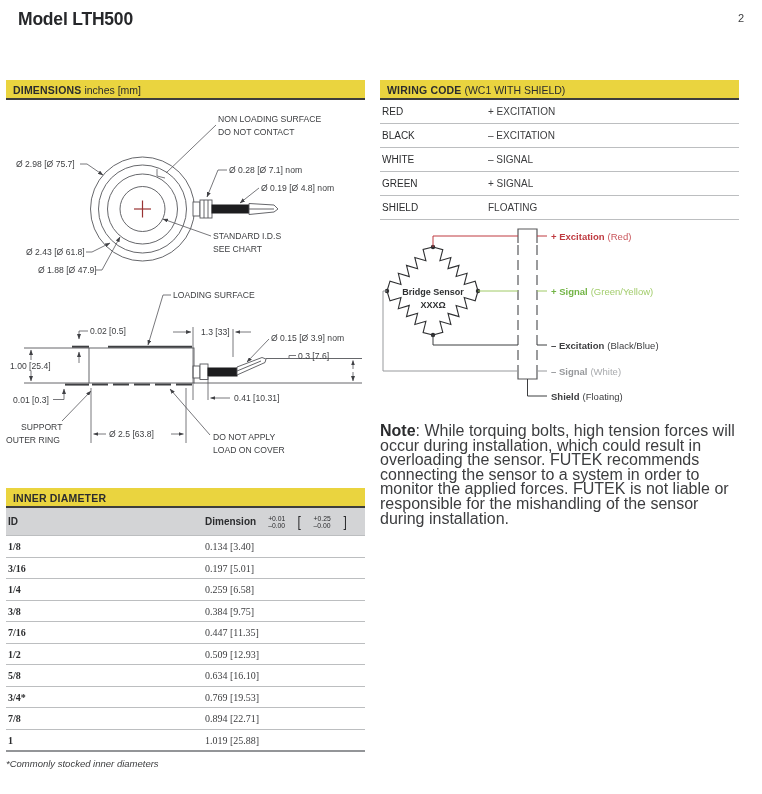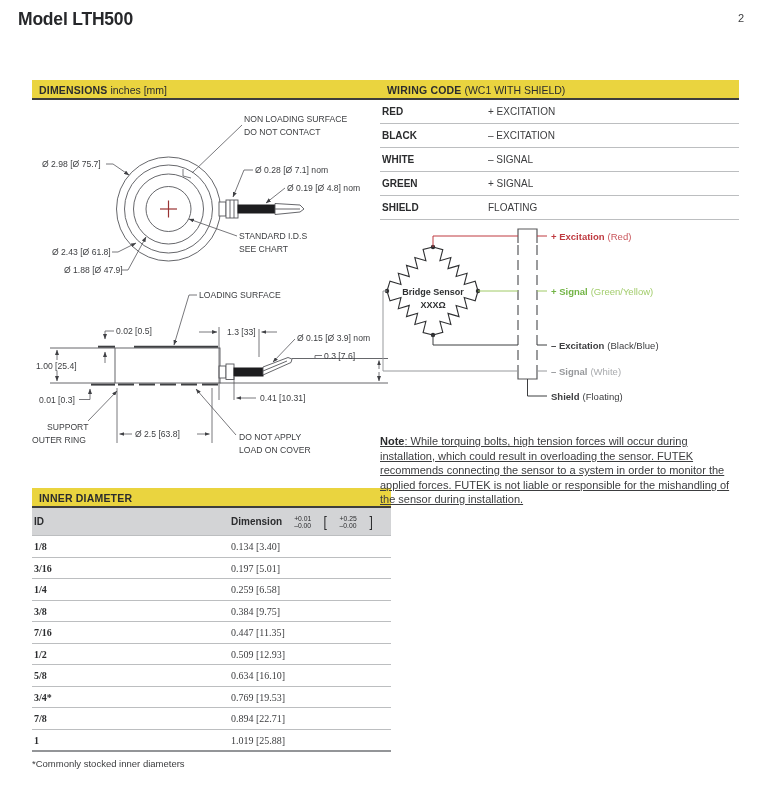--- a/index.html
+++ b/index.html
@@ -1,40 +1,40 @@
 <!DOCTYPE html>
 <html><head>
 <meta charset="utf-8">
 <style>
   html,body{margin:0;padding:0;background:#fff;}
   body{width:762px;height:794px;position:relative;font-family:"Liberation Sans",sans-serif;color:#3c3d3f;overflow:hidden;}
   .page-title{position:absolute;left:18px;top:9px;font-size:17.5px;font-weight:bold;color:#26272a;letter-spacing:-0.2px;}
   .page-num{position:absolute;right:18px;top:12px;font-size:11px;color:#3c3d3f;}
   .col{position:absolute;top:80px;width:359px;}
-  .col-left{left:32px;}
+  .col-left{left:6px;}
   .col-right{left:380px;}
   .bar{height:20px;line-height:20px;background:#ead43f;border-bottom:2px solid #3e3e3c;font-size:10.5px;color:#2b2c2e;padding-left:7px;box-sizing:border-box;}
   .bar b{font-weight:bold;letter-spacing:0.2px;}
   
   table{border-collapse:collapse;width:100%;}
   .wtable{font-size:10px;}
   .wtable td{border-bottom:1px solid #bcbec0;padding:6px 0 6px 2px;height:11px;}
-  .wtable td.wire{width:104px;font-weight:bold;color:#2b2c2e;}
+  .wtable td.wire{width:104px;font-weight:normal;color:#2b2c2e;}
   
   .idtable{font-size:10px;margin-top:0;border-bottom:2px solid #939598;}
   .idtable thead th{background:#d3d4d6;text-align:left;font-weight:bold;color:#2b2c2e;padding:5px 0 5px 2px;height:16px;vertical-align:middle;}
   .idtable thead th.dimh{font-weight:normal;}
   .idtable td{border-top:1px solid #bcbec0;padding:5px 0 4.5px 2px;height:11px;font-family:Liberation Serif, serif;}
   .idtable td.idc{width:195px;font-weight:bold;color:#2b2c2e;}
   .dimwrap{display:flex;align-items:center;gap:12px;}
   .dimword{font-weight:bold;color:#2b2c2e;}
   .tol{display:inline-flex;flex-direction:column;font-size:6.8px;line-height:7px;color:#2b2c2e;}
   .brk{font-size:15px;font-weight:normal;color:#2b2c2e;transform:scaleX(.8);}
-  .footnote{font-size:9.5px;margin-top:6px;color:#3c3d3f;}
-  .note{margin-top:24px;font-size:11px;line-height:14.6px;color:#3c3d3f;width:359px;text-decoration:underline;}
+  .footnote{font-size:9.5px;margin-top:6px;color:#3c3d3f;font-style:italic;}
+  .note{margin-top:14px;font-size:16px;line-height:14.6px;color:#3c3d3f;width:359px;}
   .note b{color:#2b2c2e;}
   
   svg{display:block;}
   .ln{stroke:#55565a;stroke-width:0.9;fill:none;}
   .thick{stroke:#3f4043;stroke-width:2;fill:none;}
   .dim{stroke:#55565a;stroke-width:0.8;fill:none;}
   .blk{fill:#1d1d1f;stroke:#1d1d1f;}
   .wht{fill:#fff;stroke:#55565a;stroke-width:0.9;}
   text.dl{font-size:8.6px;fill:#3f4043;}
   .redcross{stroke:#993333;stroke-width:1.2;}

